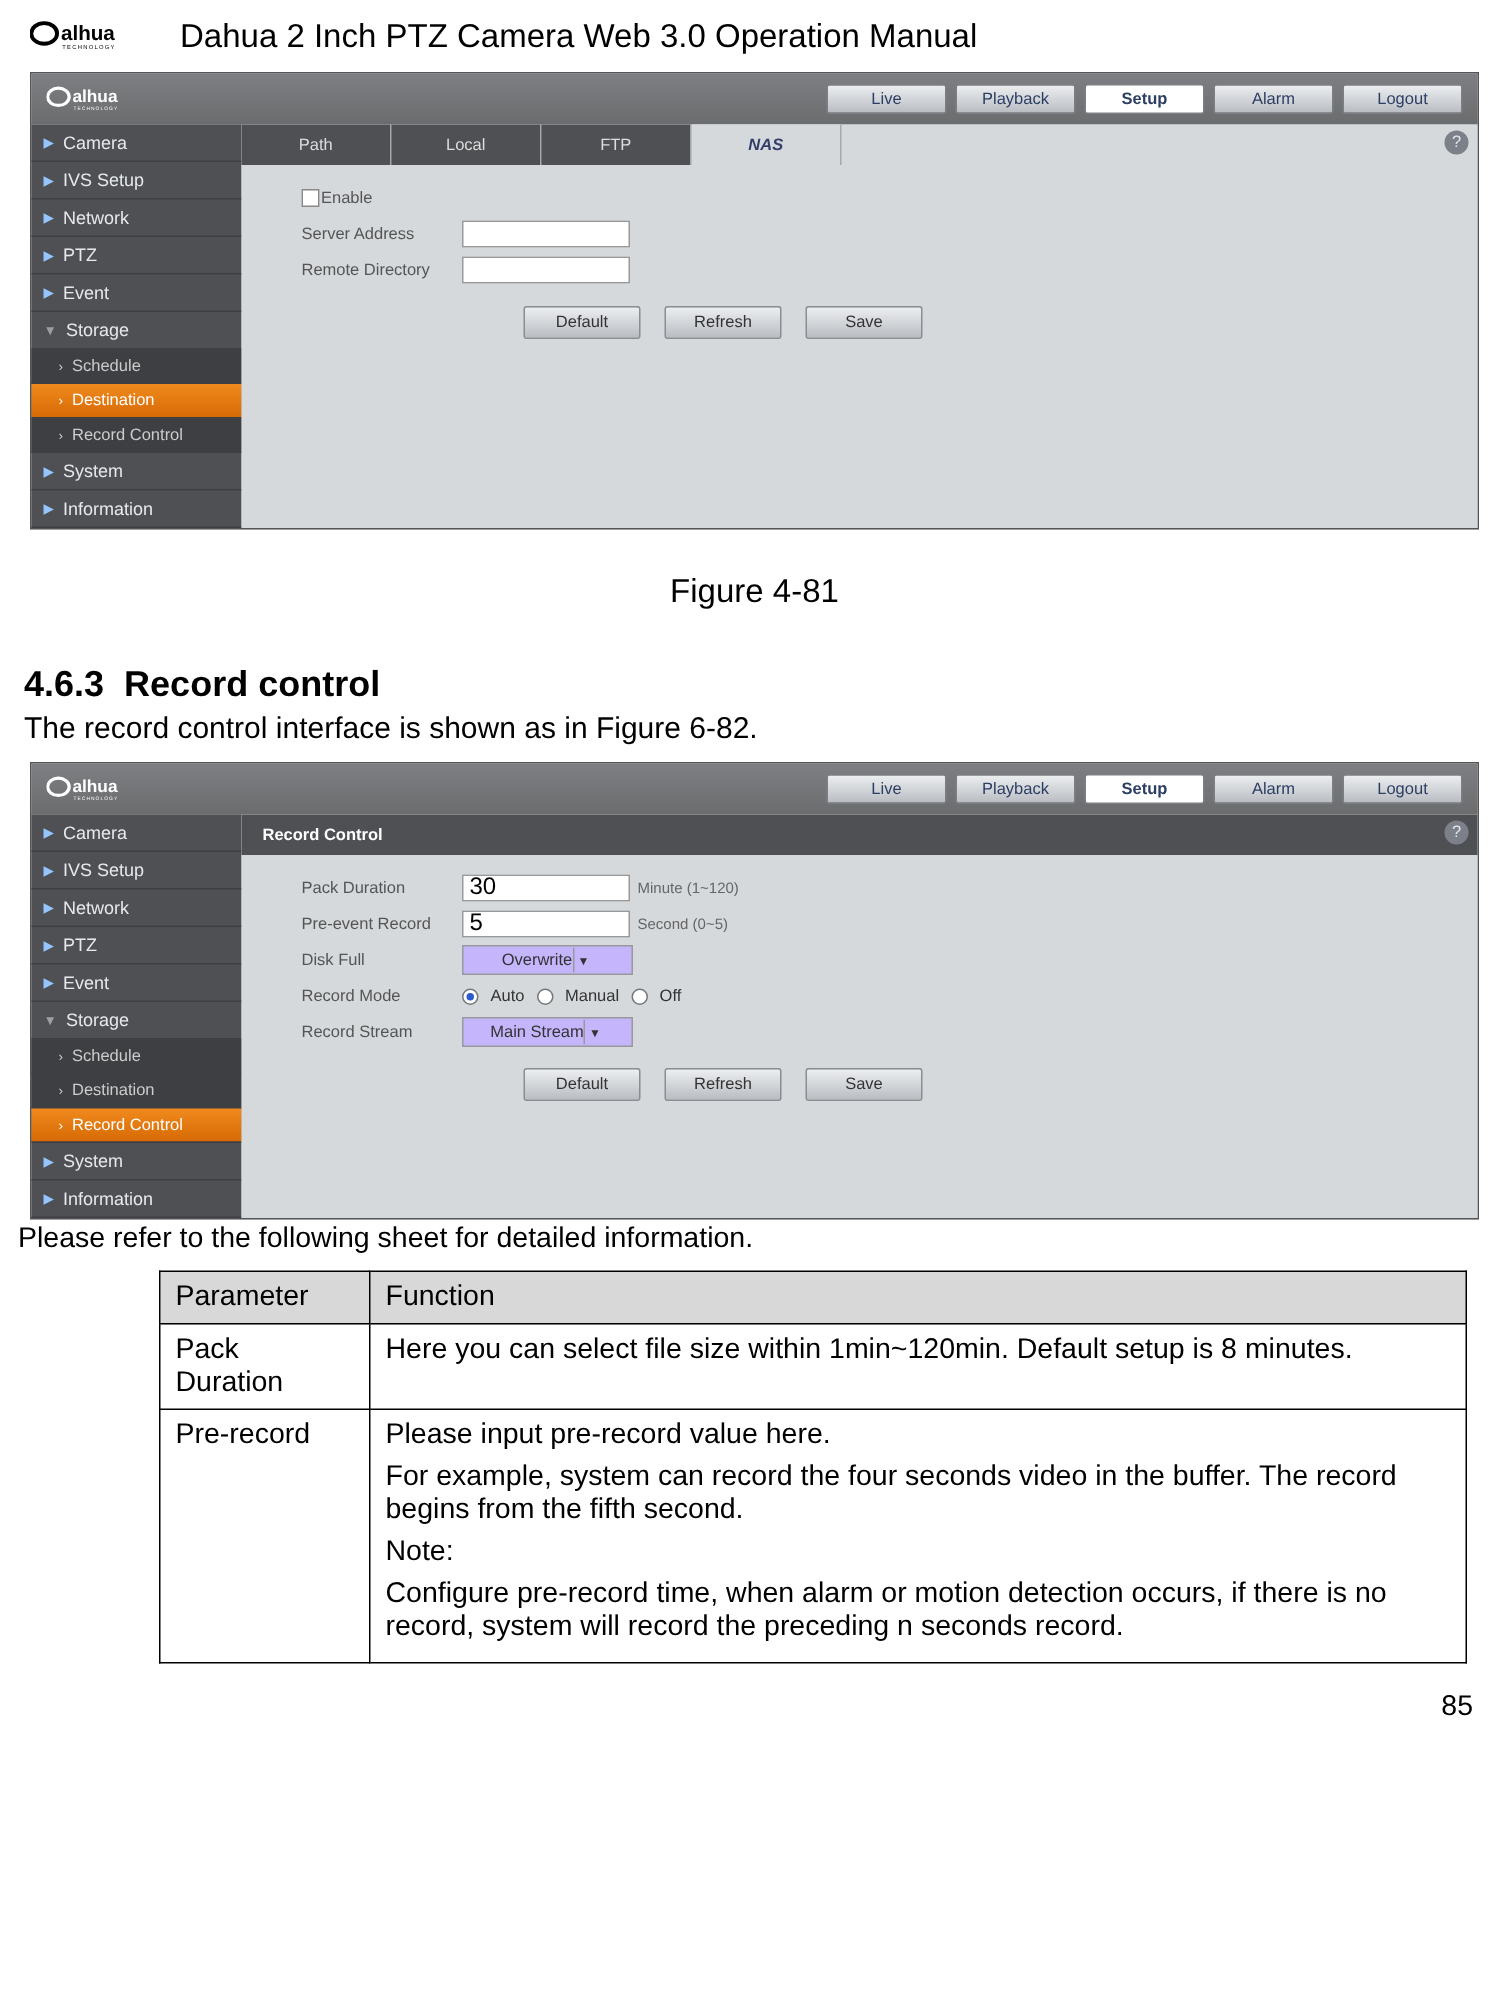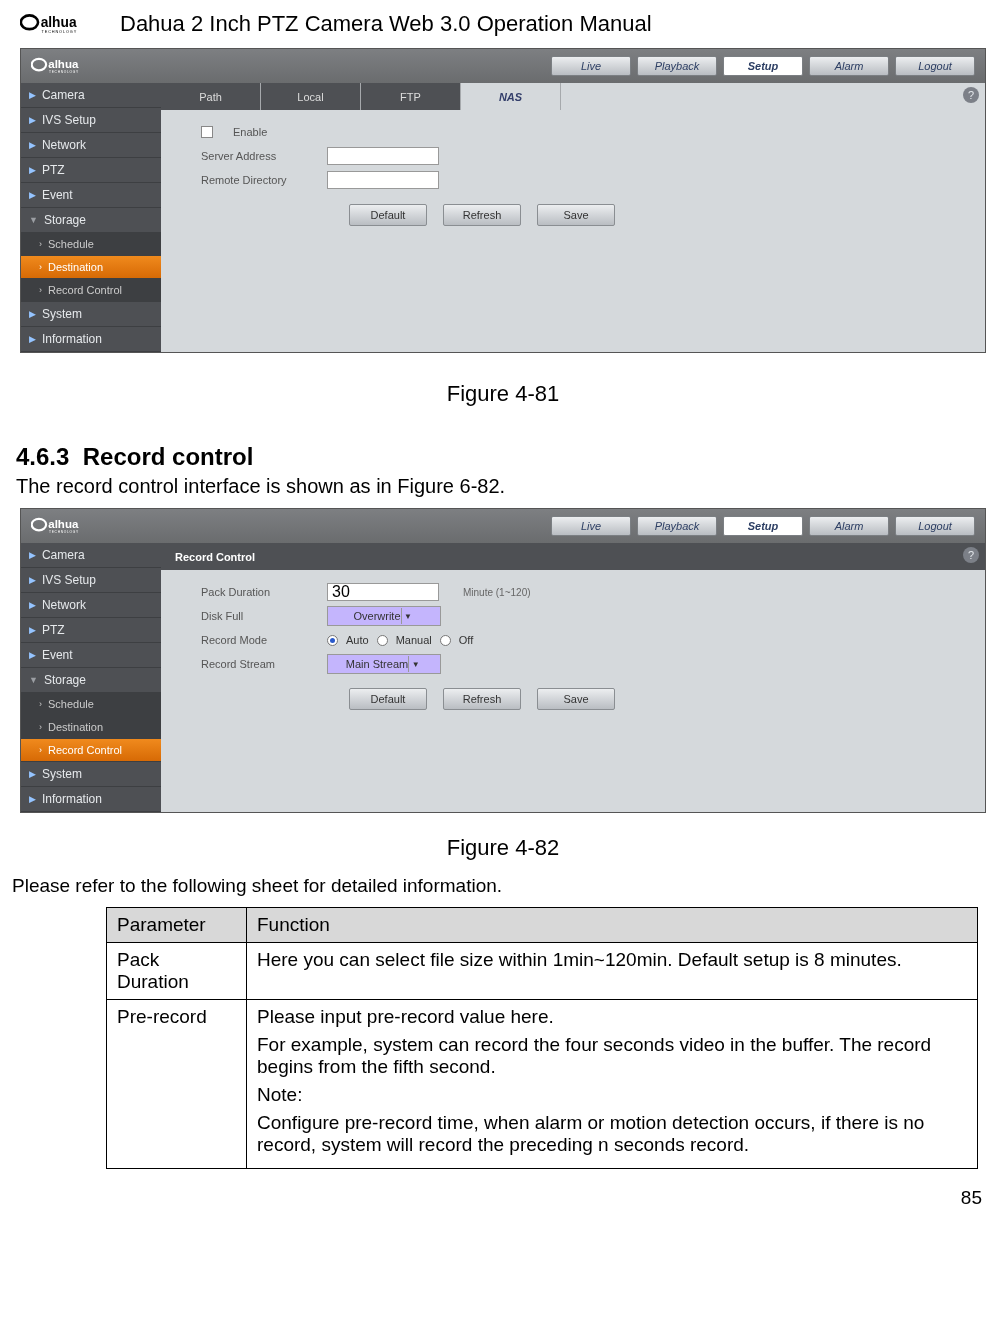--- a/index.html
+++ b/index.html
@@ -10,39 +10,39 @@
   .doc-header { display: flex; align-items: center; gap: 14px; padding: 8px 10px 4px 10px; }
   .logo-wrap { display: flex; align-items: center; gap: 4px; }
   .logo-svg { width: 86px; height: 32px; }
   .doc-title { font-size: 22px; }
 
   
   .screenshot { border: 1px solid #555; margin: 4px 10px 0 10px; background: #d5d9dc; font-size: 11px; color: #333; }
   .ss-top { height: 34px; background: linear-gradient(#7d7f82,#6a6c6e); display: flex; align-items: center; justify-content: space-between; padding: 0 10px; }
   .ss-top-logo { width: 72px; height: 22px; }
   .ss-nav { display: flex; gap: 6px; }
-  .ss-nav-btn { width: 80px; height: 20px; display: flex; align-items: center; justify-content: center; font-size: 11px; background: linear-gradient(#eceef0,#b9bdc2); border: 1px solid #7b7f83; border-radius: 2px; color: #2c3e63; cursor: pointer; font-style: italic; }
+  .ss-nav-btn { width: 80px; height: 20px; display: flex; align-items: center; justify-content: center; font-size: 11px; background: linear-gradient(#eceef0,#b9bdc2); border: 1px solid #7b7f83; border-radius: 2px; color: #2c3e63; cursor: pointer; }
   .ss-nav-btn.active { background: #fff; font-weight: bold; }
   .ss-body { display: flex; min-height: 232px; position: relative; }
   .ss-body.tall { min-height: 242px; }
   .ss-side { width: 140px; background: #4e5054; }
   .side-item { display: flex; align-items: center; gap: 6px; padding: 5px 8px; color: #e6e9ec; font-size: 12px; border-bottom: 1px solid #3d3f42; cursor: pointer; }
   .side-item .tri { font-size: 9px; color: #95c4ff; }
   .side-item.sub  { padding-left: 18px; background: #3d3f42; color: #ccc; font-size: 11px; }
   .side-item.gray .tri { color: #9b9ea3; }
   .side-item.active { background: linear-gradient(#f08a1d,#d76a05); color: #fff; }
   .side-item.active .tri { color: #fff; }
   .ss-content { flex: 1; background: #d5d9dc; position: relative; }
   .help-icon { position: absolute; top: 4px; right: 6px; width: 16px; height: 16px; border-radius: 50%; background: #7c8088; color: #e3e6ea; font-size: 11px; display: flex; align-items: center; justify-content: center; cursor: pointer; }
   .tabs-row { display: flex; height: 27px; }
   .tab-cell { width: 100px; display: flex; align-items: center; justify-content: center; border-right: 1px solid #a6a9ac; background: #4e5054; color: #ddd; cursor: pointer; }
   .tab-cell.active { background: #d5d9dc; color: #333e6a; font-weight: bold; font-style: italic; }
   .content-header { height: 27px; display: flex; align-items: center; padding-left: 14px; background: #4e5054; color: #fff; font-weight: bold; }
   .form-area { padding: 10px 0 0 40px; }
-  .form-row { display: flex; align-items: center; height: 24px; gap: 20px; }
+  .form-row { display: flex; align-items: center; height: 24px; gap: 1px; }
   .form-lbl { width: 106px; font-size: 11px; color: #555; }
   .form-input { width: 112px; height: 18px; border: 1px solid #999; background: #fff; padding: 0 4px; font-size: 16px; }
   .form-select { width: 114px; height: 20px; border: 1px solid #999; background: #c4b5fd; display: flex; align-items: center; justify-content: center; padding: 0 4px; font-size: 11px; cursor: pointer; }
   .form-select .arrow { width: 14px; height: 16px; border-left: 1px solid #999; display: flex; align-items: center; justify-content: center; font-size: 8px; }
   .form-hint { font-size: 10px; color: #666; margin-left: 4px; }
   .radio-group { display: flex; align-items: center; gap: 8px; }
   .radio-dot { width: 11px; height: 11px; border-radius: 50%; border: 1px solid #777; display: flex; align-items: center; justify-content: center; background: #fff; }
   .radio-dot.on::after { content: ""; width: 5px; height: 5px; border-radius: 50%; background: #2a5acb; }
   .checkbox { width: 12px; height: 12px; border: 1px solid #888; background: #fff; }
   .btns-row { display: flex; gap: 16px; margin-top: 12px; padding-left: 148px; }
@@ -242,20 +242,25 @@
     <div class="ss-content">
       <div class="help-icon">?</div>
       <div class="content-header">Record Control</div>
       <div class="form-area">
         <div class="form-row">
           <span class="form-lbl">Pack Duration</span>
           <input class="form-input" value="30" style="">
           <span class="form-hint">Minute (1~120)</span>
         </div>
         <div class="form-row">
+          <span class="form-lbl">Pre-event Record</span>
+          <input class="form-input" value="5" style="">
+          <span class="form-hint">Second (0~5)</span>
+        </div>
+        <div class="form-row">
           <span class="form-lbl">Disk Full</span>
           <div class="form-select">
             <span>Overwrite</span>
             <span class="arrow">▼</span>
           </div>
         </div>
         <div class="form-row">
           <span class="form-lbl">Record Mode</span>
           <div class="radio-group">
             <span class="radio-dot on"></span>
@@ -276,21 +281,20 @@
         <div class="btns-row">
           <div class="fbtn">Default</div>
           <div class="fbtn">Refresh</div>
           <div class="fbtn">Save</div>
         </div>
       </div>
     </div>
   </div>
 </div>
 
-<div class="fig-caption" style="margin:22px 0 14px 0">Figure 4-82</div>
 
 <div class="body-text sm">Please refer to the following sheet for detailed information.</div>
 
 <table class="params">
   <tbody>
         <tr>
     <th class="p">Parameter</th>
     <th>Function</th>
   </tr>
   <tr>

